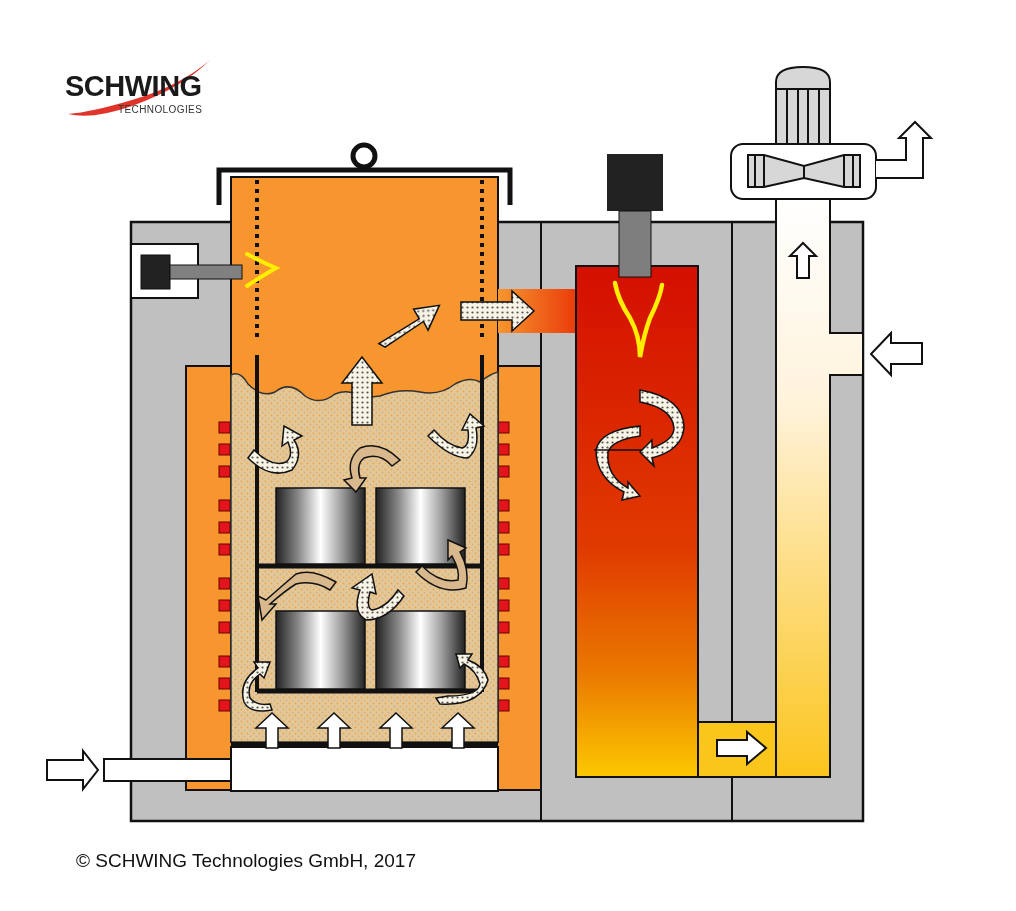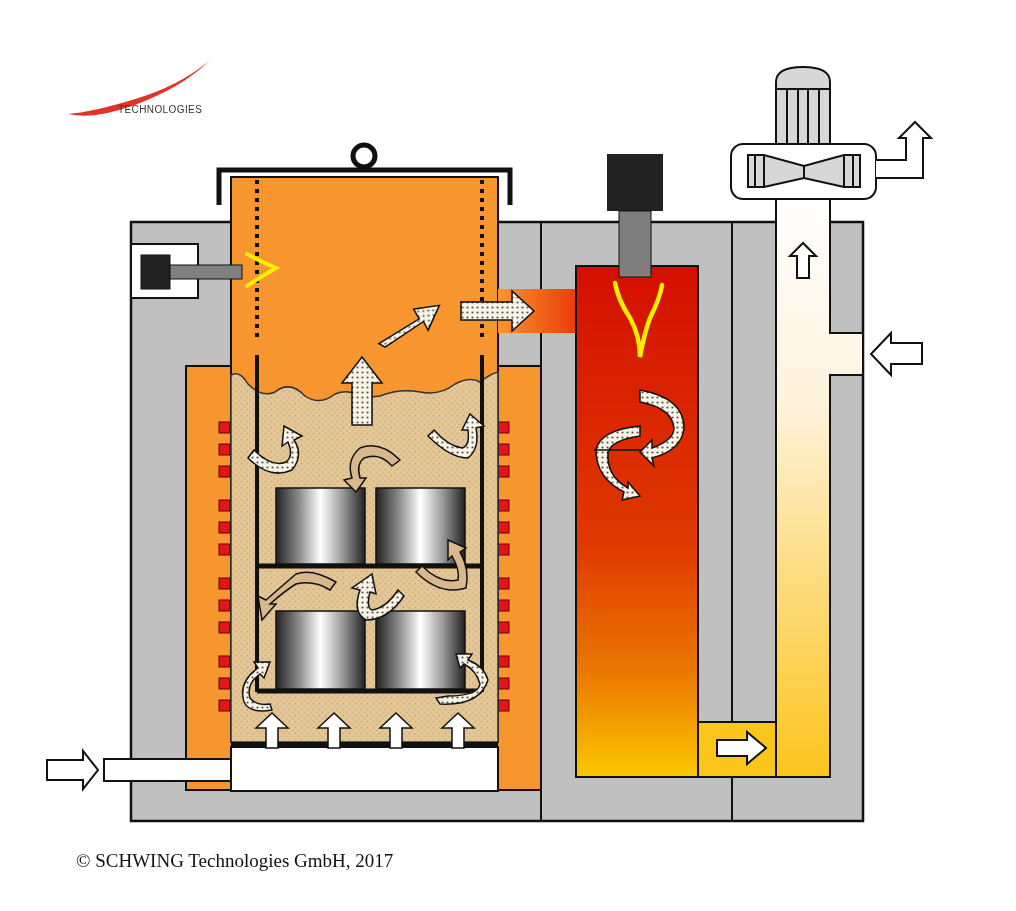--- a/index.html
+++ b/index.html
@@ -1,29 +1,30 @@
 <!DOCTYPE html>
 <html><head>
 <meta charset="utf-8">
 <style>
   html, body { margin: 0; padding: 0; background: #ffffff; }
   body { width: 1016px; height: 911px; position: relative; overflow: hidden; font-family: "DejaVu Sans", sans-serif; }
   #diagram { position: absolute; left: 0; top: 0; }
   .logo { position: absolute; left: 62px; top: 56px; width: 150px; height: 64px; }
   .logo-main { position: absolute; left: 3px; top: 14px; font-family: "Liberation Sans", sans-serif; font-weight: bold; font-size: 29px; color: #1a1a1a; letter-spacing: -0.5px; }
   .logo-sub { position: absolute; left: 56px; top: 48px; font-family: "Liberation Sans", sans-serif; font-size: 10px; color: #333; letter-spacing: 0.4px; }
-  .copyright { position: absolute; left: 76px; top: 850px; font-family: Liberation Serif, serif; font-size: 19px; color: #111; }
+  .copyright { position: absolute; left: 76px; top: 850px; font-family: Liberation Sans, sans-serif; font-size: 19px; color: #111; }
 </style>
 </head>
 <body>
 
 <div class="logo">
   <svg width="150" height="64" style="position:absolute;left:0;top:0">
     <path d="M6 58 Q 30 64 70 50 Q 120 32 148 4 Q 118 30 70 44 Q 30 56 6 58 Z" fill="#e0342b"></path>
   </svg>
+  <span class="logo-main">SCHWING</span>
   <span class="logo-sub">TECHNOLOGIES</span>
 </div>
 
 <svg id="diagram" width="1016" height="911" viewBox="0 0 1016 911">
   <defs>
     <pattern id="dots" width="5" height="5" patternUnits="userSpaceOnUse">
       <rect width="5" height="5" fill="#f7f4e6"></rect>
       <circle cx="2.5" cy="2.5" r="1.1" fill="#555"></circle>
     </pattern>
     <pattern id="sand" width="6" height="6" patternUnits="userSpaceOnUse">

